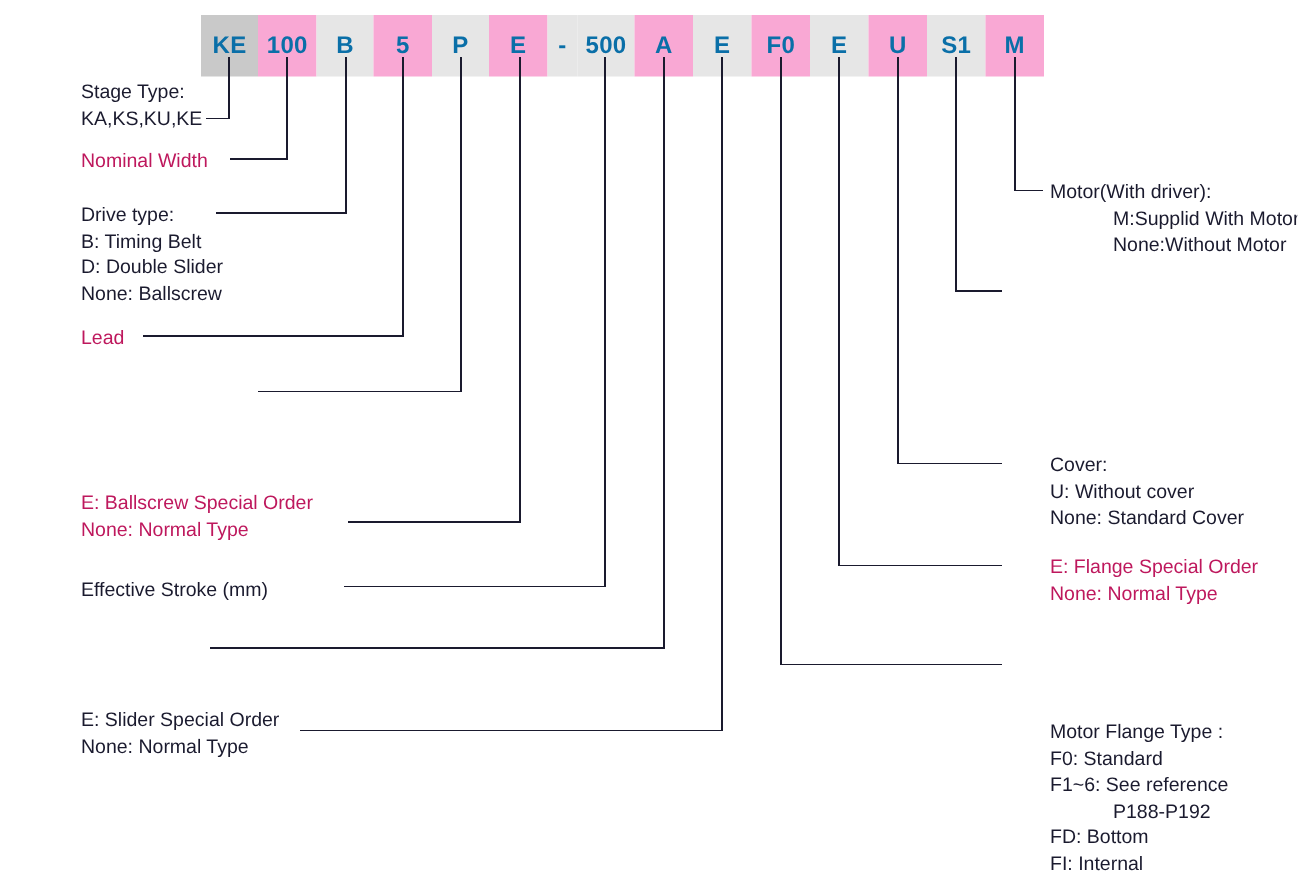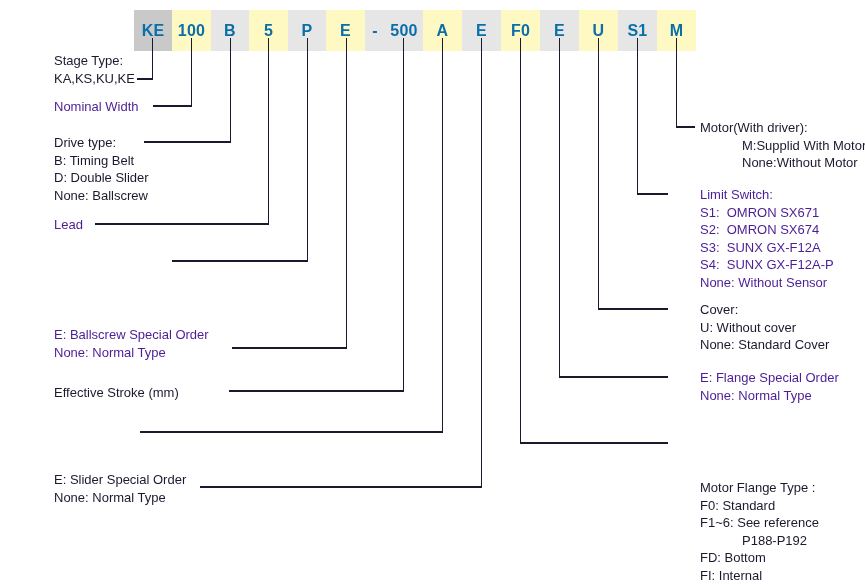--- a/index.html
+++ b/index.html
@@ -33,42 +33,42 @@
     height: 41px;
     display: flex;
     align-items: center;
     justify-content: center;
     font-size: 16px;
     font-weight: bold;
     color: #0a6fa8;
     letter-spacing: 0.2px;
   }
   .code-cell.shade-a { background: #e6e6e6; }
-  .code-cell.shade-b { background: #fef9c3; text-align: right; }
+  .code-cell.shade-b { background: #f9a8d4; text-align: right; }
   .code-cell.shade-dark { background: #c9c9c9; }
 
   
   #leaders {
     position: absolute;
     left: 0;
     top: 0;
     width: 865px;
     height: 584px;
     pointer-events: none;
   }
 
   
   .lbl {
     position: absolute;
     font-size: 13px;
     line-height: 17.5px;
     white-space: pre;
     color: #1a1a2e;
   }
-  .lbl.accent { color: #4c1d95; }
+  .lbl.accent { color: #be185d; }
   .indent { padding-left: 42px; display: block; }
 </style>
 </head>
 <body>
 
 <div id="stage">
 
   <div id="code-strip">
       <div class="code-cell shade-dark" style="left: 134px; width: 38px;">KE</div>
       <div class="code-cell shade-b" style="left: 172px; width: 39px;">100</div>
@@ -138,26 +138,20 @@
 
   <div class="lbl" style="left:54px; top:384px;"><span>Effective Stroke (mm)</span></div>
 
 
   <div class="lbl" style="left:54px; top:471px;"><span>E: Slider Special Order</span>
 <span>None: Normal Type</span></div>
 
   <div class="lbl" style="left:700px; top:119px;"><span>Motor(With driver):</span>
 <span class="indent">M:Supplid With Motor</span><span class="indent">None:Without Motor</span></div>
 
-  <div class="lbl accent" style="left:700px; top:186px;"><span>Limit Switch:</span>
-<span>S1:  OMRON SX671</span>
-<span>S2:  OMRON SX674</span>
-<span>S3:  SUNX GX-F12A</span>
-<span>S4:  SUNX GX-F12A-P</span>
-<span>None: Without Sensor</span></div>
 
   <div class="lbl" style="left:700px; top:301px;"><span>Cover:</span>
 <span>U: Without cover</span>
 <span>None: Standard Cover</span></div>
 
   <div class="lbl accent" style="left:700px; top:369px;"><span>E: Flange Special Order</span>
 <span>None: Normal Type</span></div>
 
   <div class="lbl" style="left:700px; top:435px;margin-top:44px;"><span>Motor Flange Type :</span>
 <span>F0: Standard</span>

